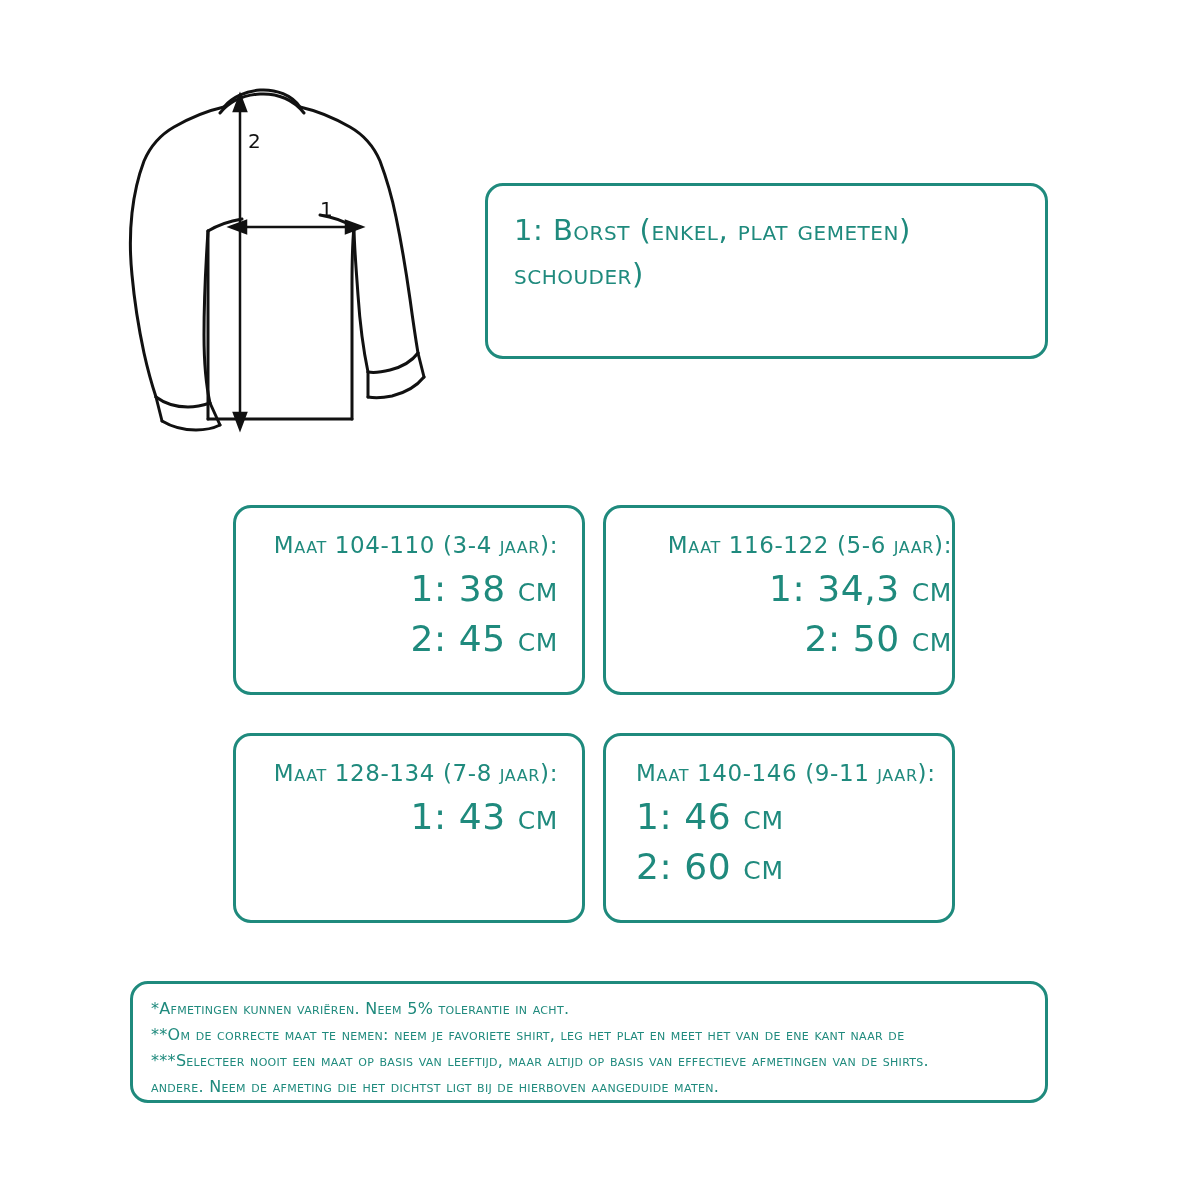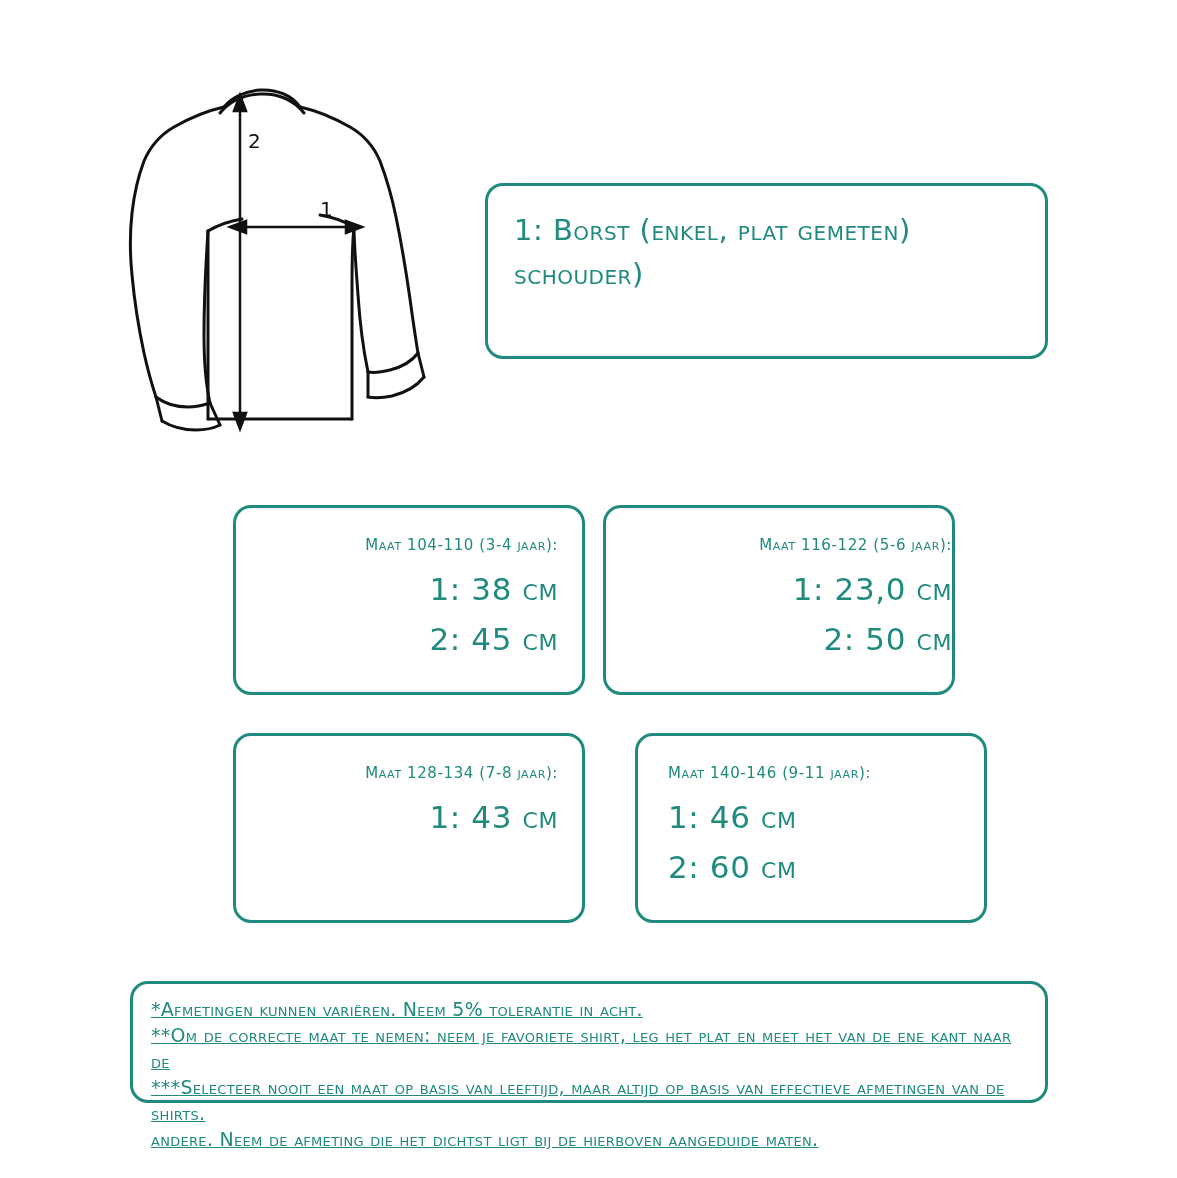--- a/index.html
+++ b/index.html
@@ -57,52 +57,51 @@
 
   .size-box {
     width: 352px;
     height: 190px;
     padding: 20px 24px 0 0;
     text-align: right;
   }
   .size-box.b1 { left: 233px; top: 505px; }
   .size-box.b2 { left: 603px; top: 505px; text-align: right; padding: 20px 0 0 30px; }
   .size-box.b3 { left: 233px; top: 733px; }
-  .size-box.b4 { left: 635px; top: 733px; text-align: left; padding: 20px 0 0 30px; }
+  .size-box.b4 { left: 603px; top: 733px; text-align: left; padding: 20px 0 0 30px; }
 
   .size-title {
-    font-size: 15px;
+    font-size: 23px;
     font-variant: small-caps;
     letter-spacing: 0.6px;
     line-height: 34px;
     color: #1f8a7d;
   }
   .size-line {
-    font-size: 31px;
+    font-size: 36px;
     font-variant: small-caps;
     letter-spacing: 0.6px;
     line-height: 46px;
     color: #1f8a7d;
     margin-top: 4px;
   }
 
   .notes-box {
     left: 130px;
     top: 981px;
     width: 918px;
     height: 122px;
     padding: 12px 18px 0 18px;
   }
   .note-line {
-    font-size: 19px;
+    font-size: 16px;
     font-variant: small-caps;
     letter-spacing: 0.3px;
     line-height: 26px;
     color: #1f8a7d;
-    text-decoration: underline;
   }
 
   .dim-label {
     position: absolute;
     font-size: 20px;
     color: #111111;
     font-family: "DejaVu Sans", sans-serif;
   }
 </style>
 </head>
@@ -171,21 +170,21 @@
   </div>
 
   <div class="box size-box b1">
     <div class="size-title">Maat 104-110 (3-4 jaar):</div>
     <div class="size-line">1: 38 cm</div>
     <div class="size-line">2: 45 cm</div>
   </div>
 
   <div class="box size-box b2">
     <div class="size-title">Maat 116-122 (5-6 jaar):</div>
-    <div class="size-line">1: 23,0 cm</div>
+    <div class="size-line">1: 34,3 cm</div>
     <div class="size-line">2: 50 cm</div>
   </div>
 
   <div class="box size-box b3">
     <div class="size-title">Maat 128-134 (7-8 jaar):</div>
     <div class="size-line">1: 43 cm</div>
   </div>
 
   <div class="box size-box b4">
     <div class="size-title">Maat 140-146 (9-11 jaar):</div>

